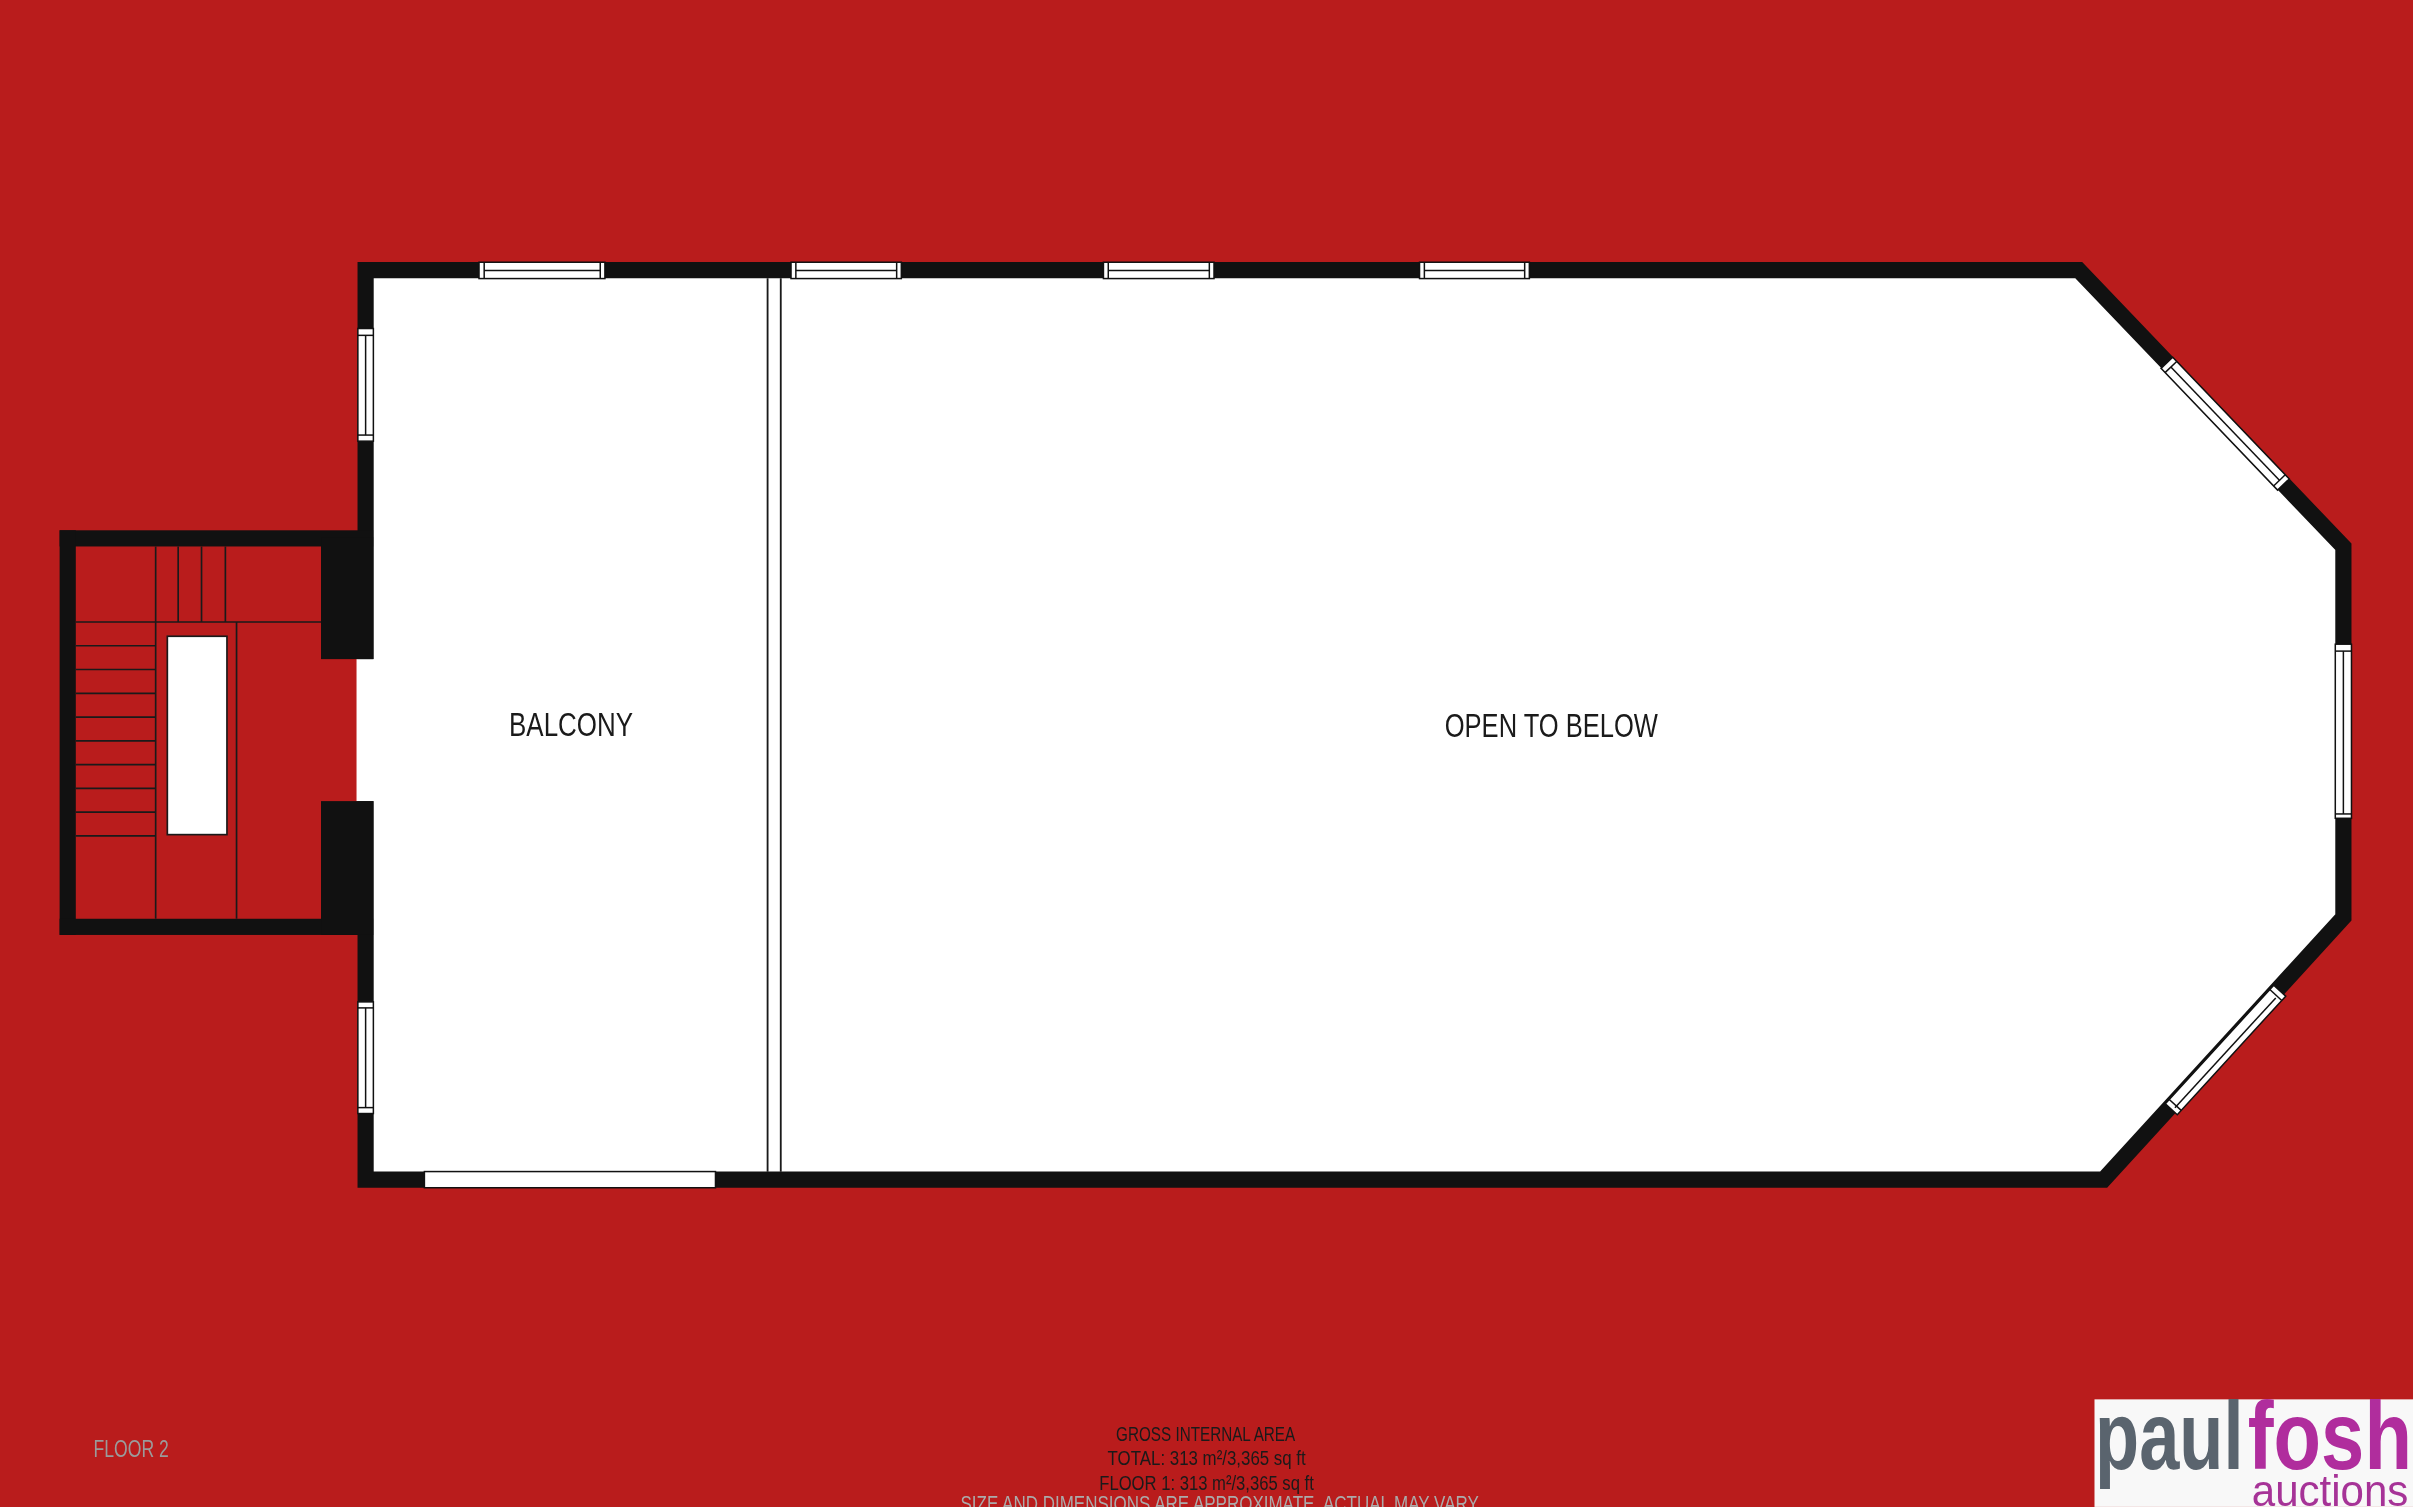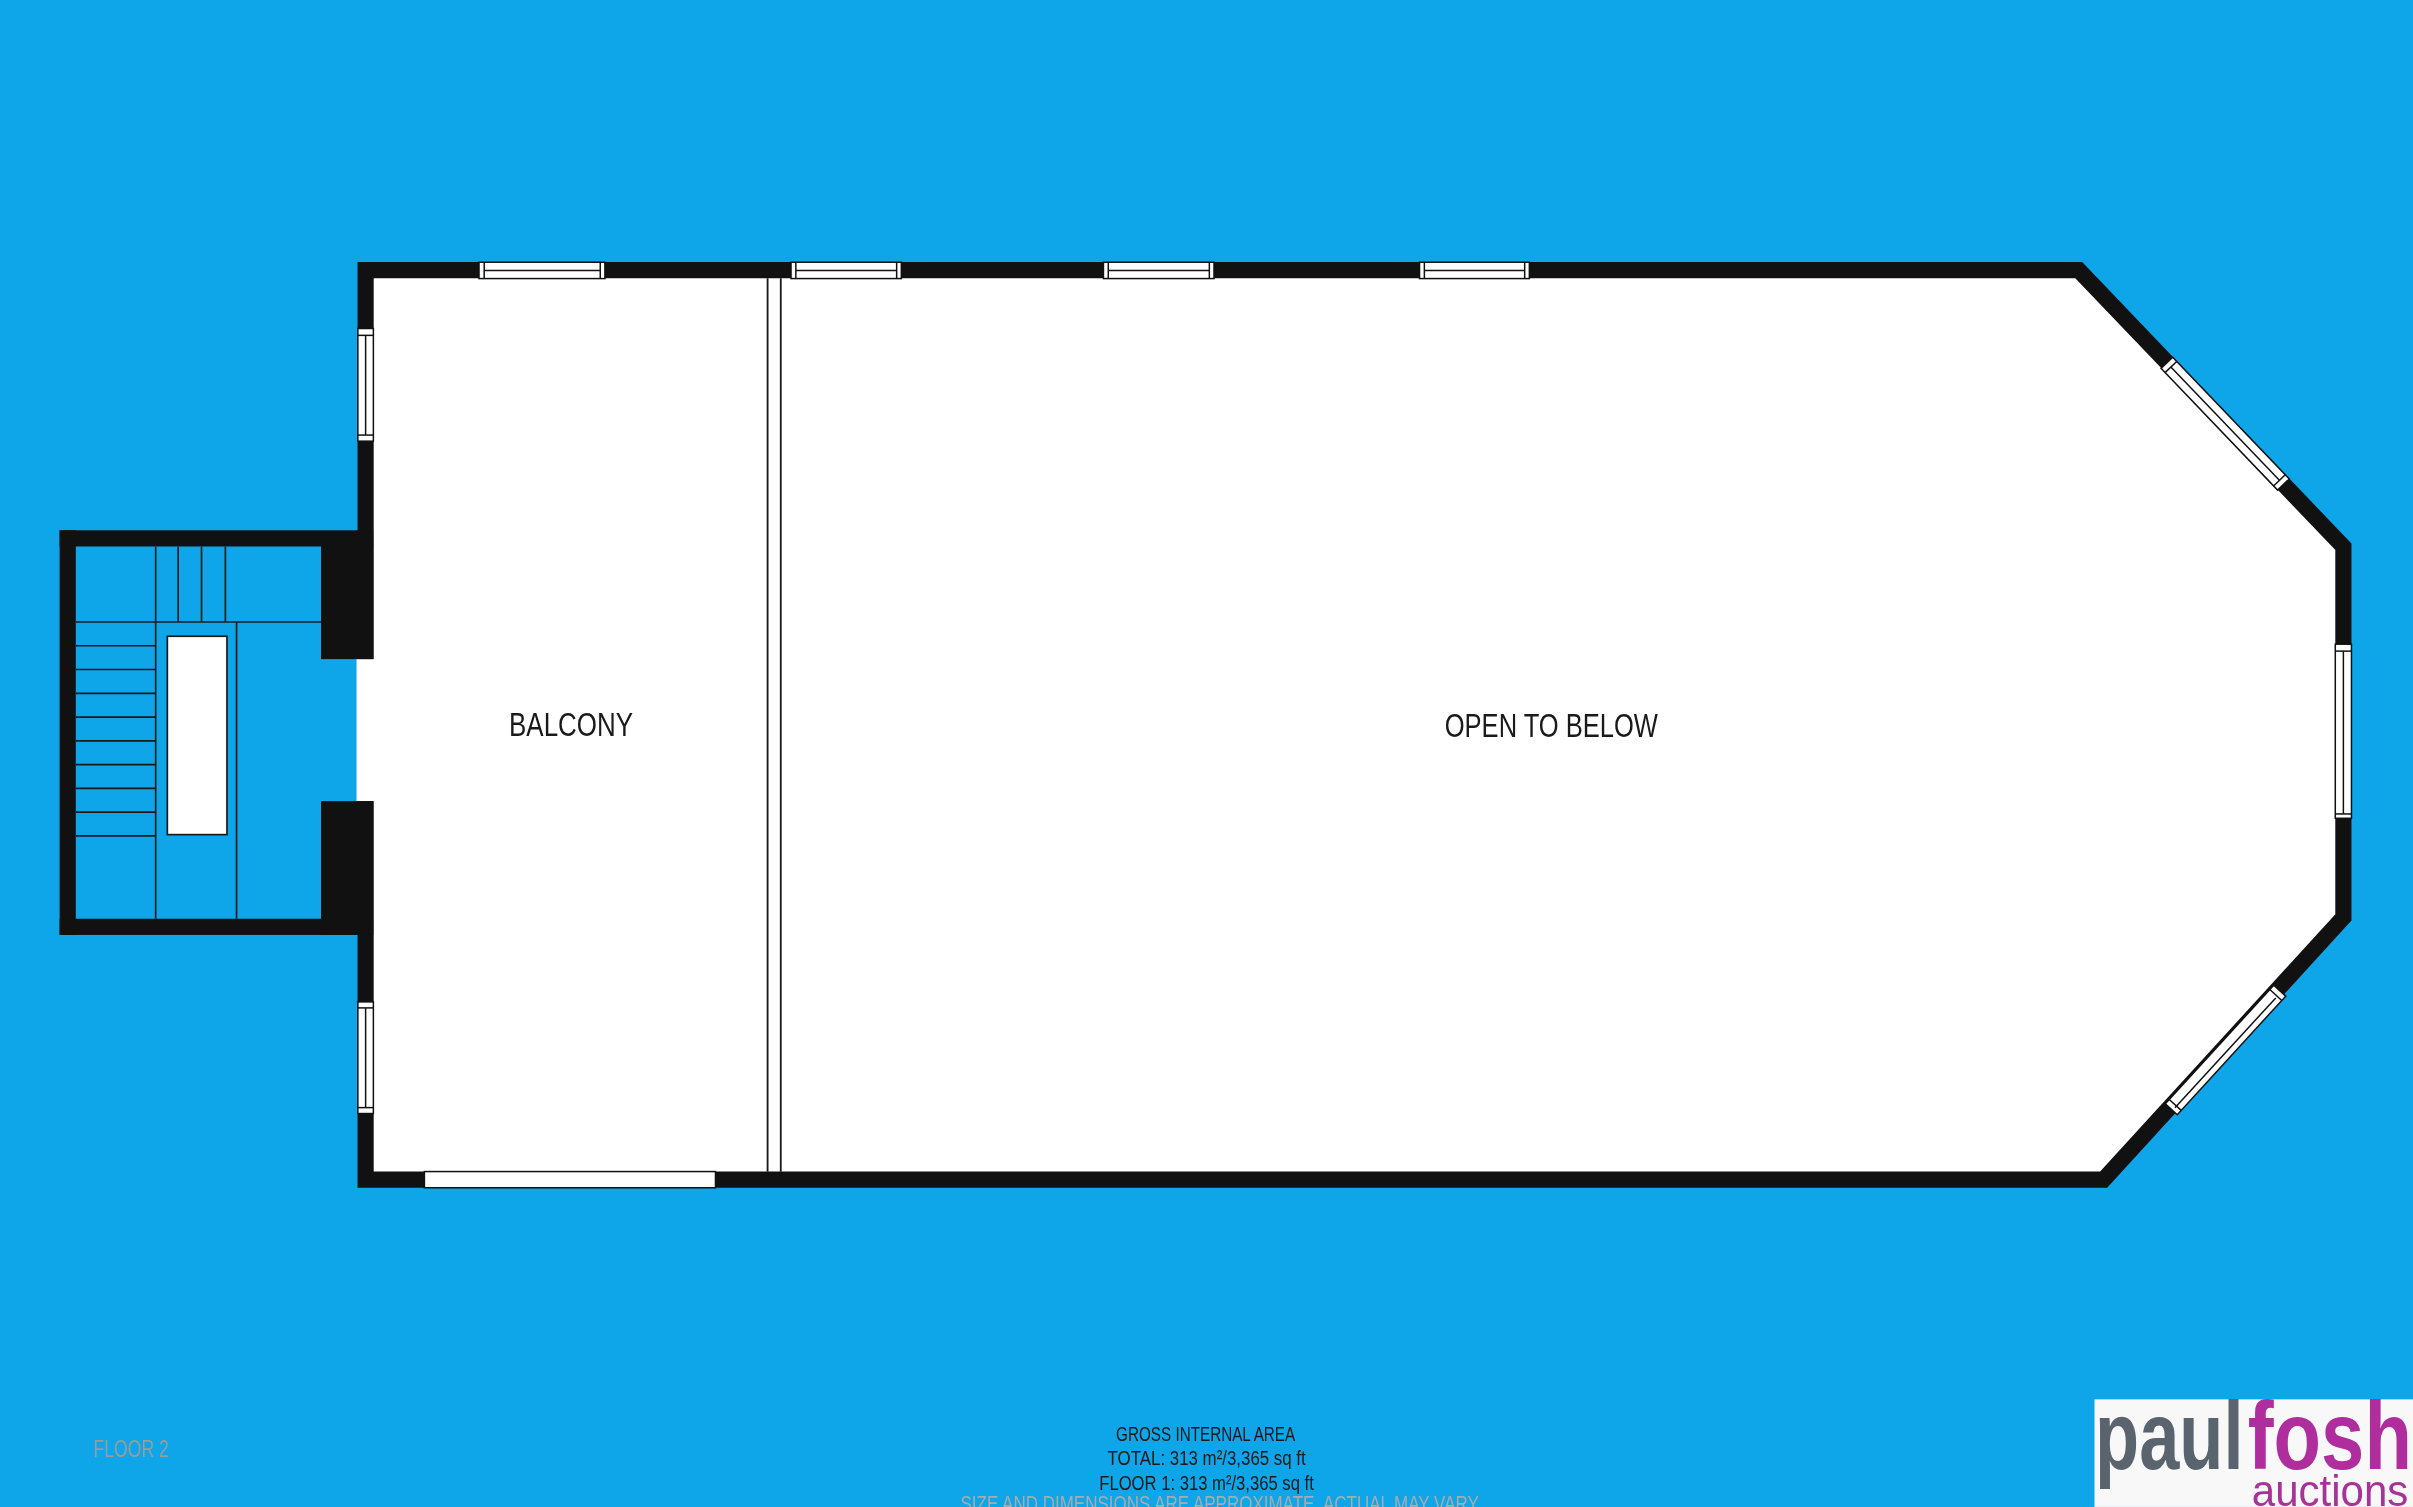--- a/index.html
+++ b/index.html
@@ -1,16 +1,16 @@
 <!DOCTYPE html>
 <html style="font-size:13.3px"><head>
 <meta charset="utf-8">
 <style>
   html,body{margin:0;padding:0;background:#ffffff;}
-  .page{position:relative;width:2413px;height:1508px;background:#0ea5e9;overflow:hidden;
+  .page{position:relative;width:2413px;height:1508px;background:#b91c1c;overflow:hidden;
         font-family:"Liberation Sans", sans-serif;}
   svg{position:absolute;left:0;top:0;}
   text{font-family:"Liberation Sans", sans-serif;}
 </style>
 </head>
 <body>
 <div class="page">
 <svg width="2413" height="1508" viewBox="0 0 2894 1808">
 
   <path d="M438.5,323.7 H2493.1 L2810.5,655.4 V1100.0 L2522.9,1414.5 H438.5 Z" fill="#ffffff" stroke="#111111" stroke-width="19.4" stroke-linejoin="miter"></path>

